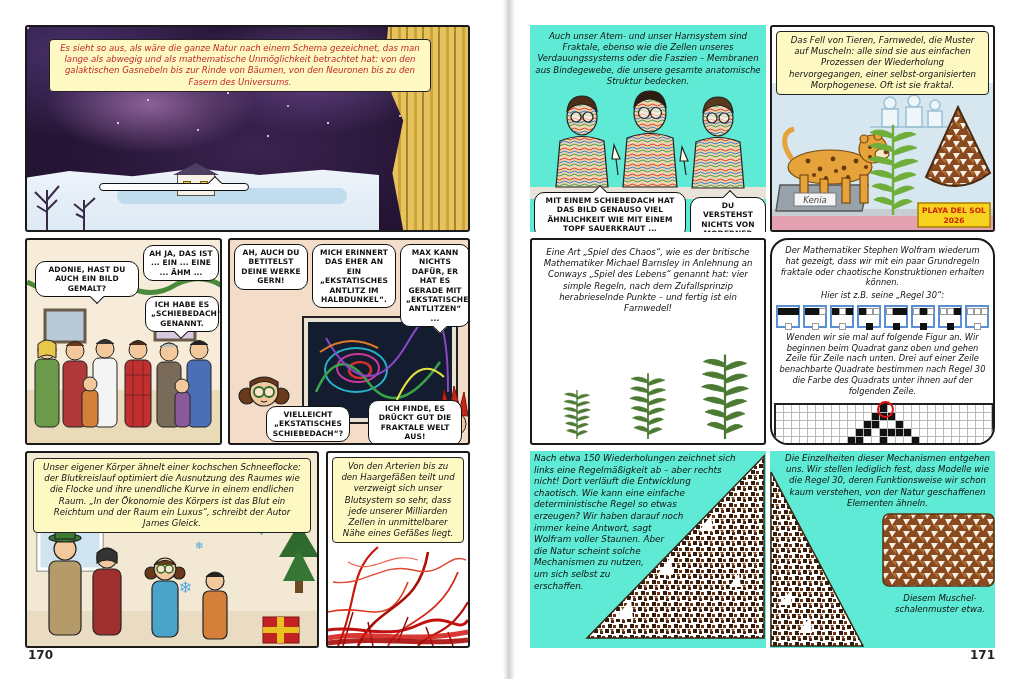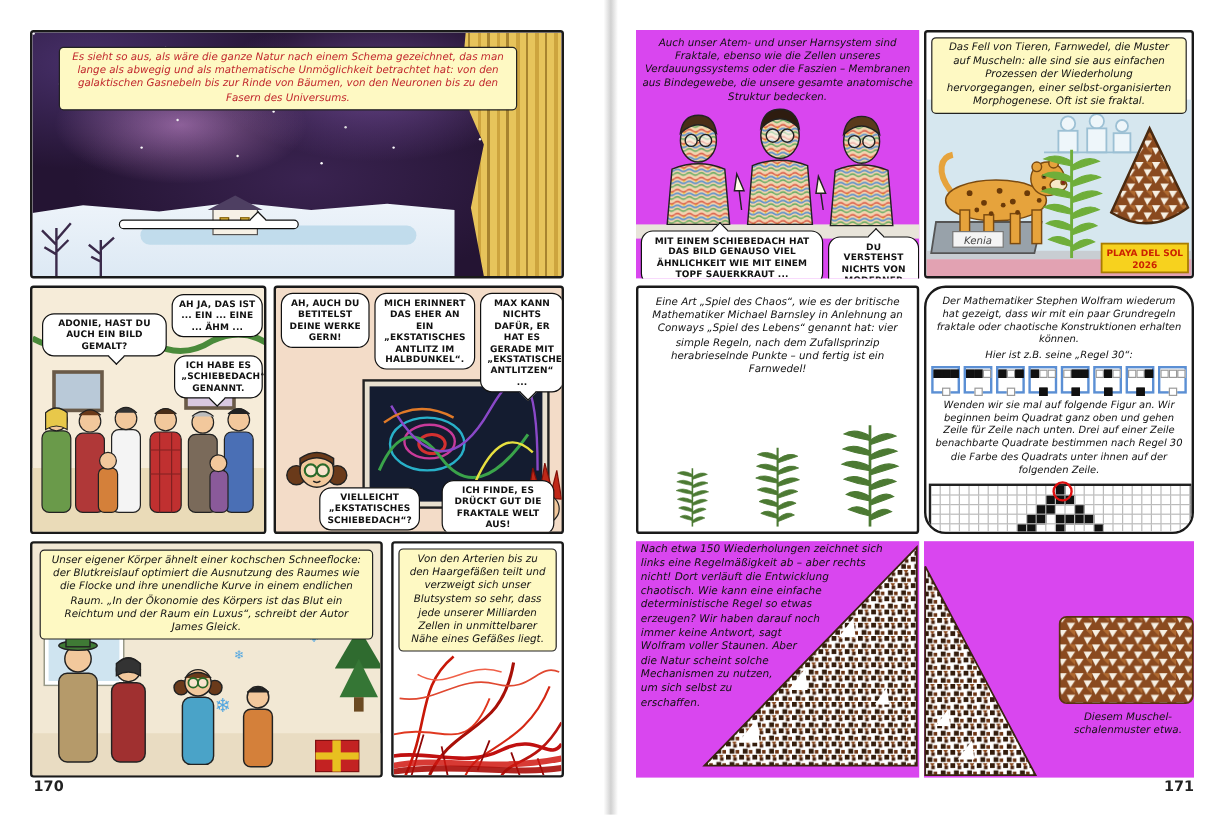--- a/index.html
+++ b/index.html
@@ -1,19 +1,19 @@
 <!DOCTYPE html>
 <html><head>
 <meta charset="utf-8">
 <style>
   html,body{margin:0;padding:0;}
   body{width:1020px;height:679px;position:relative;overflow:hidden;background:#fff;
        font-family:"DejaVu Sans","Liberation Sans",sans-serif;color:#111;}
   .panel{position:absolute;border:2px solid #1a1a1a;border-radius:3px;background:#fff;overflow:hidden;box-sizing:border-box;}
-  .open-area{position:absolute;background:#d946ef;overflow:hidden;box-sizing:border-box;}
+  .open-area{position:absolute;background:#5eead4;overflow:hidden;box-sizing:border-box;}
   .caption{background:#fef9c3;border:1.3px solid #222;border-radius:4px;padding:3px 6px;
            font-size:8.6px;line-height:1.3;text-align:center;font-style:italic;color:#111;box-sizing:border-box;}
   .caption.red{color:#c1272d;}
   .caption-plain{font-size:8.6px;line-height:1.3;text-align:center;font-style:italic;color:#111;box-sizing:border-box;padding:2px 4px;}
   .bubble{position:absolute;background:#fff;border:1.5px solid #111;border-radius:10px;padding:3px 5px;
           font-size:7.5px;font-weight:bold;text-align:center;line-height:1.25;letter-spacing:.1px;z-index:6;box-sizing:border-box;}
   .tail-d{position:absolute;width:9px;height:9px;background:#fff;border-right:1.5px solid #111;border-bottom:1.5px solid #111;
           transform:rotate(45deg);bottom:-6px;left:24px;}
   .tail-u{position:absolute;width:9px;height:9px;background:#fff;border-left:1.5px solid #111;border-top:1.5px solid #111;
           transform:rotate(45deg);top:-6px;left:24px;}
@@ -654,20 +654,21 @@
         <polygon points="110,104 96,122 112,122" fill="#fff"></polygon>
         <polygon points="70,146 54,166 72,166" fill="#fff"></polygon>
         <polygon points="178,120 168,134 180,134" fill="#fff"></polygon>
       </svg>
     </div>
     <span>Nach etwa 150 Wiederholungen zeichnet sich links eine Regelmäßigkeit ab – aber rechts nicht! Dort verläuft die Entwicklung chaotisch. Wie kann eine einfache deterministische Regel so etwas erzeugen? Wir haben darauf noch immer keine Antwort, sagt Wolfram voller Staunen. Aber die Natur scheint solche Mechanismen zu nutzen, um sich selbst zu erschaffen.</span>
   </div>
 </div>
 
 <div class="open-area" style="left:770px;top:451px;width:225px;height:197px;">
+  <div class="caption-plain" style="position:absolute;left:10px;top:0;width:215px;text-align:center;">Die Einzelheiten dieser Mechanismen entgehen uns. Wir stellen lediglich fest, dass Modelle wie die Regel 30, deren Funktionsweise wir schon kaum verstehen, von der Natur geschaffenen Elementen ähneln.</div>
   <svg width="95" height="177" style="position:absolute;left:0;top:20px;">
     <polygon points="1,1 1,175 93,175" fill="url(#r30p)" stroke="#3a2410" stroke-width="1.5"></polygon>
     <polygon points="20,120 10,134 22,134" fill="#fff"></polygon>
     <polygon points="40,146 28,162 42,162" fill="#fff"></polygon>
   </svg>
   <svg width="113" height="74" style="position:absolute;left:112px;top:62px;">
     <rect x="1" y="1" width="111" height="72" rx="6" fill="url(#shp)" stroke="#5a3210" stroke-width="1.5"></rect>
   </svg>
   <div class="caption-plain" style="position:absolute;left:118px;top:140px;width:104px;text-align:center;">Diesem Muschel-schalenmuster etwa.</div>
 </div>

